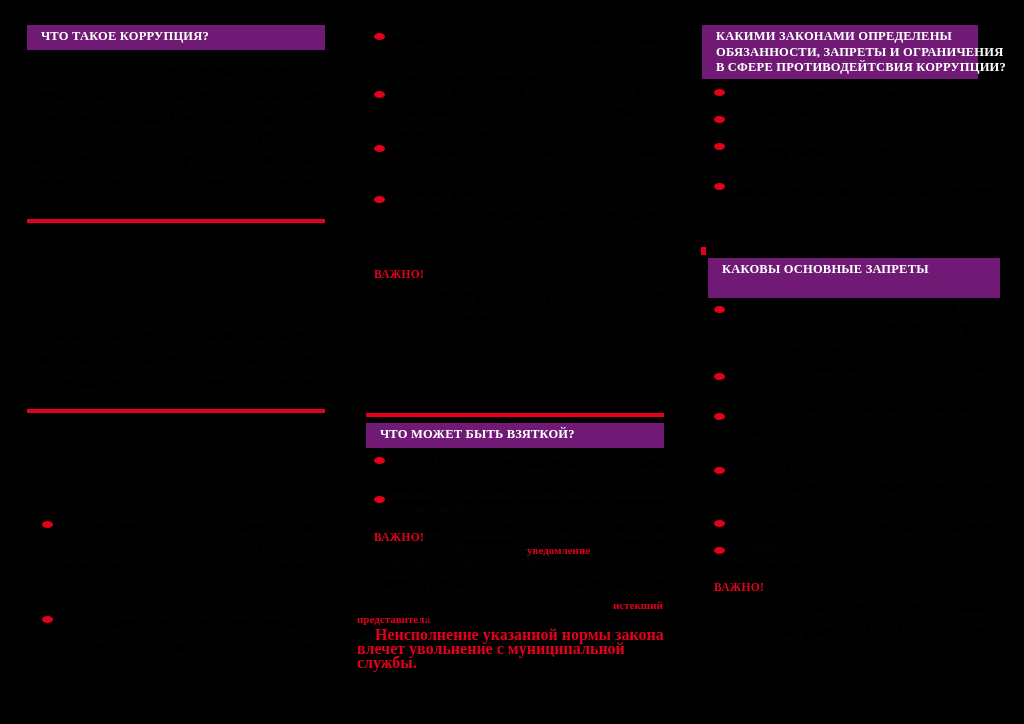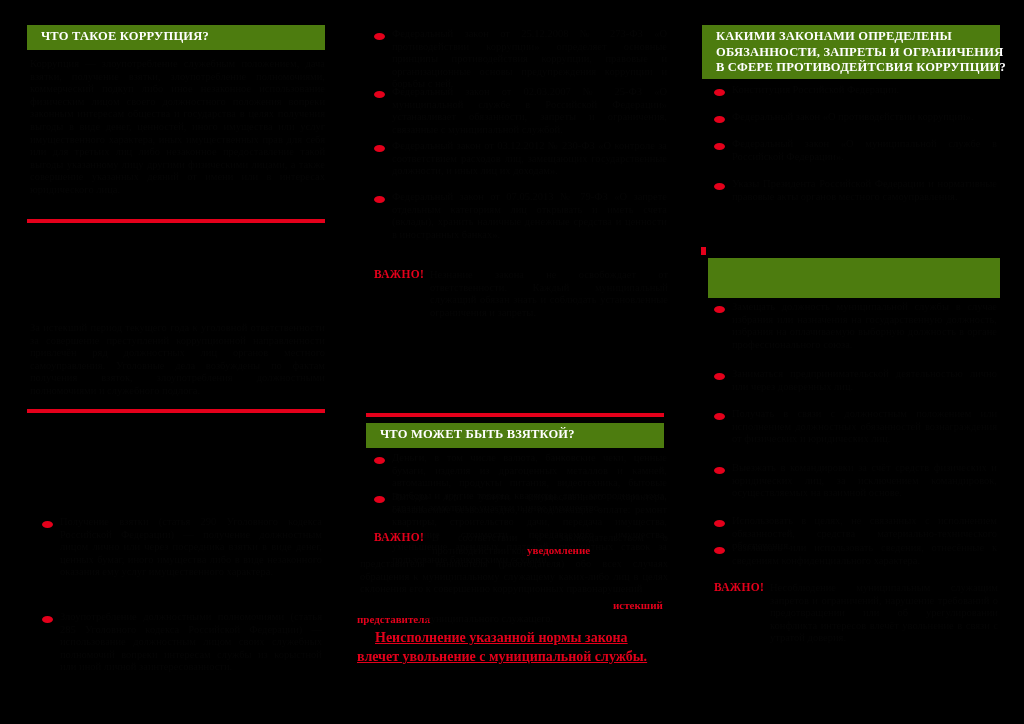--- a/index.html
+++ b/index.html
@@ -8,21 +8,21 @@
     font-family:"Liberation Serif", serif;
     background:#000000;color:#000000;
   }
   .page{position:absolute;inset:0;}
 
   
   .abs{position:absolute;}
 
   
   .hdr{
-    background:#4d7c0f;
+    background:#701a75;
     color:#ffffff;
     font-family:"Liberation Serif", serif;
     font-weight:bold;
     font-size:12.5px;
     line-height:15.5px;
     letter-spacing:0.2px;
     padding:4px 0 5px 14px;
     box-sizing:border-box;
     text-transform:uppercase;
   }
@@ -62,24 +62,23 @@
     position:absolute;
     color:#E4001B;
     font-weight:bold;
     font-size:11px;
     font-family:"Liberation Serif", serif;
   }
   .redpara{
     position:absolute;
     color:#E4001B;
     font-weight:bold;
-    font-size:14px;
-    line-height:19px;
+    font-size:16px;
+    line-height:14px;
     font-family:"Liberation Serif", serif;
-    text-decoration:underline;
   }
   .tick{position:absolute;background:#E4001B;width:5px;height:8px;}
 </style>
 </head>
 <body>
 
 <div class="page">
 
   <div class="abs hdr" style="left:27px;top:25px;width:298px;height:25px;">
     <span class="ln">ЧТО ТАКОЕ КОРРУПЦИЯ?</span>
@@ -125,41 +124,42 @@
 
   <div class="vazhno" style="left:374px;top:531px;">ВАЖНО!</div>
   <div class="body" style="left:432px;top:532px;width:236px;">В соответствии с законодательством о противодействии коррупции</div>
   <div class="redword" style="left:527px;top:544px;">уведомление</div>
   <div class="body" style="left:360px;top:558px;width:308px;">представителя нанимателя (работодателя) обо всех случаях обращения к муниципальному служащему каких-либо лиц в целях склонения его к совершению коррупционных правонарушений</div>
   <div class="redword" style="left:613px;top:599px;">истекший</div>
   <div class="redword" style="left:357px;top:613px;">представителя</div>
   <div class="body" style="left:424px;top:613px;width:240px;">муниципального служащего.</div>
   <div class="redpara" style="left:357px;top:628px;width:308px;text-indent:18px;">Неисполнение указанной нормы закона влечет увольнение с муниципальной службы.</div>
 
-  <div class="abs hdr" style="left:702px;top:25px;width:298px;height:54px;">
+  <div class="abs hdr" style="left:702px;top:25px;width:276px;height:54px;">
     <span class="ln">КАКИМИ ЗАКОНАМИ ОПРЕДЕЛЕНЫ</span>
     <span class="ln">ОБЯЗАННОСТИ, ЗАПРЕТЫ И ОГРАНИЧЕНИЯ</span>
     <span class="ln">В СФЕРЕ ПРОТИВОДЕЙТСВИЯ КОРРУПЦИИ?</span>
   </div>
 
   <span class="bullet" style="left:714px;top:89px;"></span>
   <div class="body" style="left:732px;top:84px;width:265px;">Конституция Российской Федерации.</div>
 
   <span class="bullet" style="left:714px;top:116px;"></span>
   <div class="body" style="left:732px;top:111px;width:265px;">Федеральный закон «О противодействии коррупции».</div>
 
   <span class="bullet" style="left:714px;top:143px;"></span>
   <div class="body" style="left:732px;top:138px;width:265px;">Федеральный закон «О муниципальной службе в Российской Федерации».</div>
 
   <span class="bullet" style="left:714px;top:183px;"></span>
   <div class="body" style="left:732px;top:178px;width:265px;">Указы Президента Российской Федерации и нормативные правовые акты органов местного самоуправления.</div>
 
   <span class="tick" style="left:701px;top:247px;"></span>
 
   <div class="abs hdr" style="left:708px;top:258px;width:292px;height:40px;">
+    <span class="ln">КАКОВЫ ОСНОВНЫЕ ЗАПРЕТЫ</span>
   </div>
 
   <span class="bullet" style="left:714px;top:306px;"></span>
   <div class="body" style="left:732px;top:301px;width:265px;">Замещать должность муниципальной службы в случае избрания или назначения на государственную должность, избрания на оплачиваемую выборную должность в органе профессионального союза.</div>
 
   <span class="bullet" style="left:714px;top:373px;"></span>
   <div class="body" style="left:732px;top:368px;width:265px;">Заниматься предпринимательской деятельностью лично или через доверенных лиц.</div>
 
   <span class="bullet" style="left:714px;top:413px;"></span>
   <div class="body" style="left:732px;top:408px;width:265px;">Получать в связи с должностным положением или исполнением должностных обязанностей вознаграждения от физических и юридических лиц.</div>

